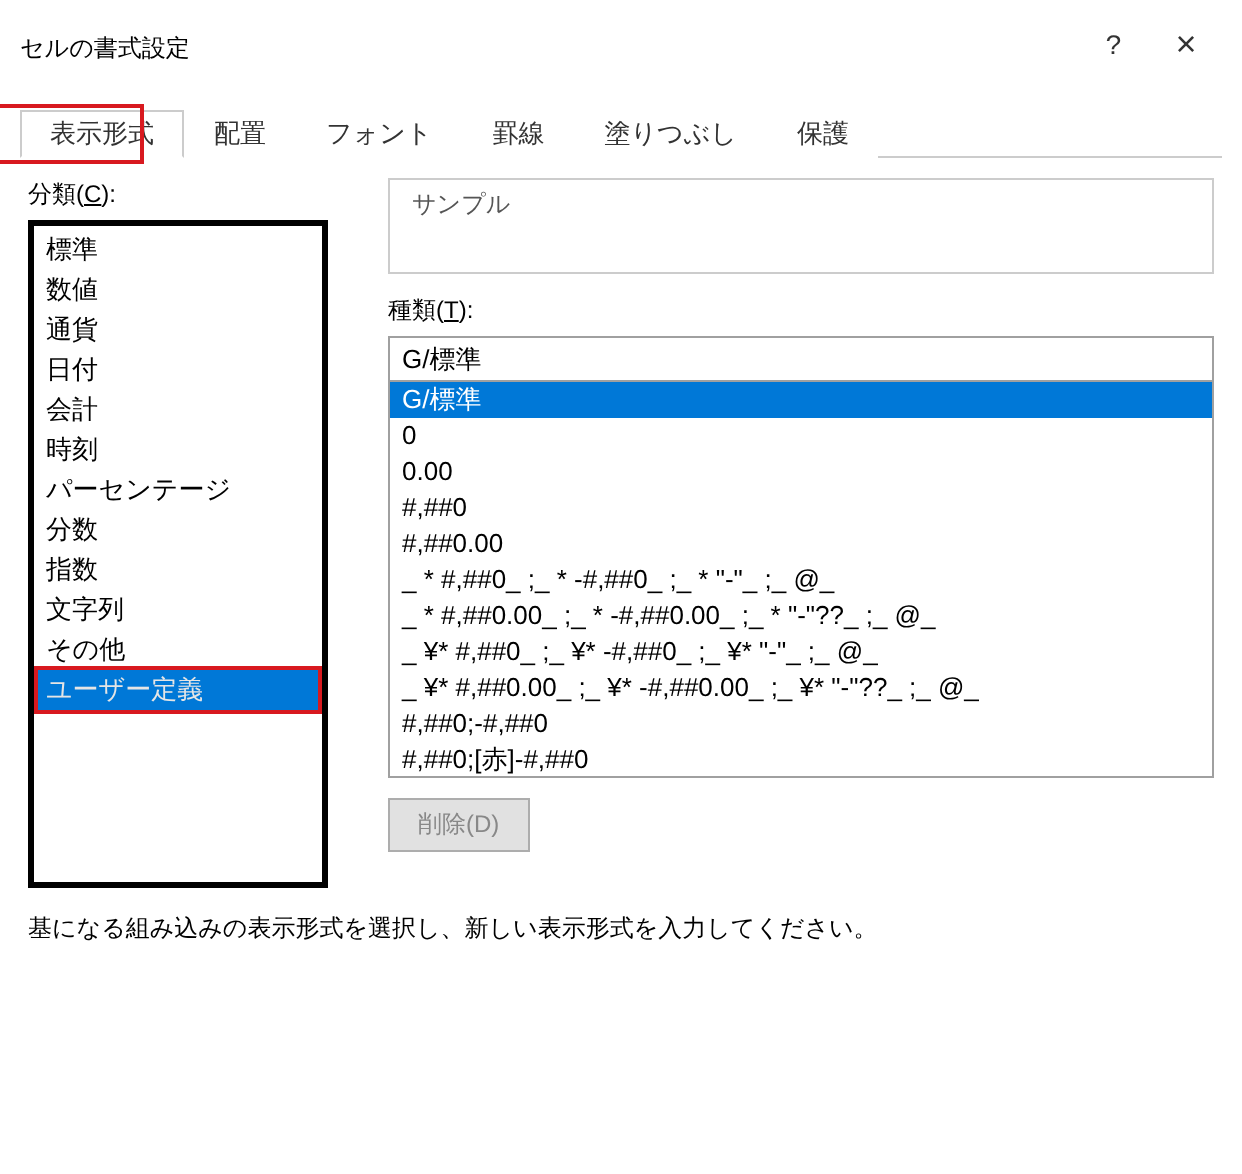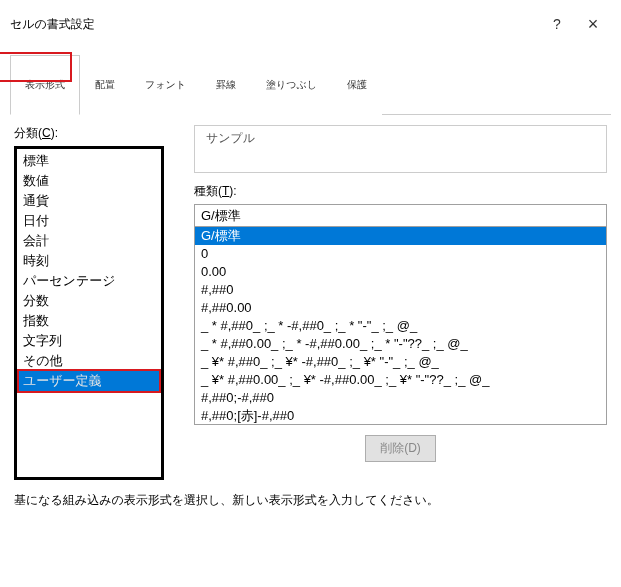--- a/index.html
+++ b/index.html
@@ -1,42 +1,42 @@
 <!DOCTYPE html>
 <html><head>
   <meta charset="utf-8">
   <style>
     * { margin: 0; padding: 0; box-sizing: border-box; }
     body { font-family: "Meiryo UI", "Yu Gothic UI", sans-serif; font-size: 12px; background: #fff; width: 621px; }
     .dialog { width: 621px; background: #fff; }
-    .titlebar { display: flex; align-items: center; padding: 24px 10px; height: 34px; }
+    .titlebar { display: flex; align-items: center; padding: 24px 10px; height: 34px; font-family: Liberation Mono, monospace; }
     .titlebar .title { flex: 1; font-size: 12px; color: #000; }
     .titlebar .ctrl { width: 36px; height: 26px; display: flex; align-items: center; justify-content: center; color: #333; font-size: 14px; }
     .tabs { display: flex; margin: 6px 10px 0 10px; border-bottom: 1px solid #ccc; }
-    .tab { padding: 22px 14px; font-size: 10px; color: #333; cursor: pointer; border: 1px solid transparent; border-bottom: none; position: relative; top: 1px; background: #fff; font-family: Liberation Mono, monospace; }
+    .tab { padding: 2px 14px; font-size: 13px; color: #333; cursor: pointer; border: 1px solid transparent; border-bottom: none; position: relative; top: 1px; background: #fff; font-family: Liberation Mono, monospace; }
     .tab.active { border-color: #ccc; border-bottom: 1px solid #fff; }
     .tab-wrap { position: relative; }
     .tab-red { position: absolute; left: -2px; top: -2px; width: 74px; height: 30px; border: 2px solid #d8191f; z-index: 5; }
     .body { display: flex; padding: 10px 14px 6px 14px; gap: 30px; }
     .left-col { width: 150px; }
     .label-row { margin-bottom: 4px; font-size: 12px; }
     .underline { text-decoration: underline; }
     .listbox { border: 3px solid #000000; height: 334px; overflow: hidden; background: #fff; padding: 2px; }
     .list-item { padding: 1px 4px; font-size: 13px; cursor: pointer; white-space: nowrap; }
     .list-item.selected { background: #0078d7; color: #e5e5e5; }
     .list-hl { position: relative; }
     .list-red { position: absolute; left: -2px; right: -2px; top: -2px; bottom: -2px; border: 2px solid #d8191f; pointer-events: none; }
     .right-col { flex: 1; display: flex; flex-direction: column; }
     .group-label { font-size: 12px; margin-bottom: 4px; }
     .sample-box { border: 1px solid #ccc; height: 48px; margin-bottom: 10px; padding: 4px 11px; font-size: 12px; color: #555; }
     .type-input { width: 100%; border: 1px solid #a0a0a0; padding: 3px 6px; font-size: 13px; font-family: inherit; margin-bottom: 0; }
     .format-list { border: 1px solid #a0a0a0; border-top: none; height: 198px; overflow-y: scroll; background: #fff; }
     .format-item { padding: 0px 6px; font-size: 13px; cursor: pointer; white-space: nowrap; line-height: 18px; }
     .format-item.selected { background: #0078d7; color: #fff; }
-    .btn-row { display: flex; justify-content: center; margin-top: 10px; }
+    .btn-row { display: flex; justify-content: flex-start; margin-top: 10px; }
     .btn { border: 1px solid #adadad; background: #e1e1e1; padding: 4px 14px; font-size: 12px; font-family: inherit; cursor: pointer; color: #888; }
     .footer-text { padding: 6px 14px 14px 14px; font-size: 12px; }
     ::-webkit-scrollbar { width: 17px; }
     ::-webkit-scrollbar-track { background: #f0f0f0; }
     ::-webkit-scrollbar-thumb { background: #cdcdcd; border: 1px solid #f0f0f0; }
     ::-webkit-scrollbar-button { background: #f0f0f0; height: 17px; display: block; }
   </style>
 </head>
 <body>
 

